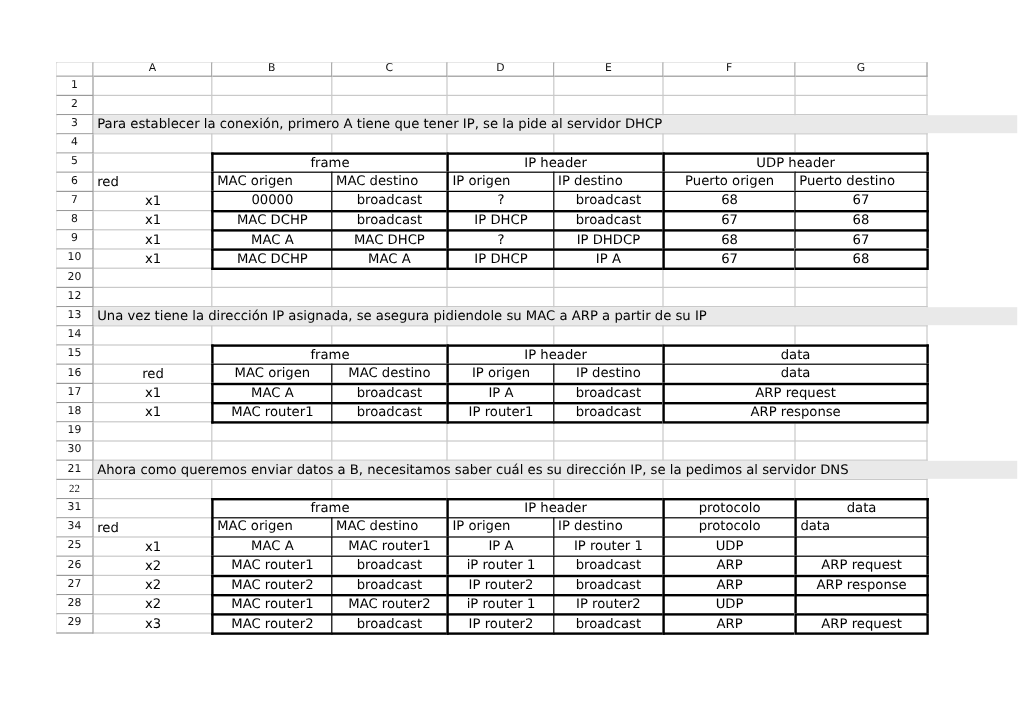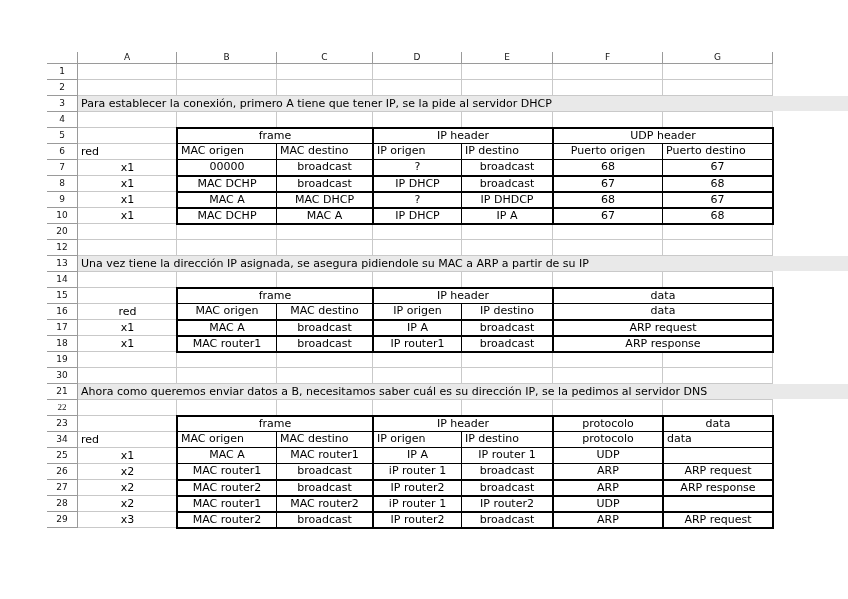--- a/index.html
+++ b/index.html
@@ -59,21 +59,21 @@
     <div class="headcell rowhead" style="left: 47px; top: 256px; width: 31px; height: 16px;">13</div>
     <div class="headcell rowhead" style="left: 47px; top: 272px; width: 31px; height: 16px;">14</div>
     <div class="headcell rowhead" style="left: 47px; top: 288px; width: 31px; height: 16px;">15</div>
     <div class="headcell rowhead" style="left: 47px; top: 304px; width: 31px; height: 16px;">16</div>
     <div class="headcell rowhead" style="left: 47px; top: 320px; width: 31px; height: 16px;">17</div>
     <div class="headcell rowhead" style="left: 47px; top: 336px; width: 31px; height: 16px;">18</div>
     <div class="headcell rowhead" style="left: 47px; top: 352px; width: 31px; height: 16px;">19</div>
     <div class="headcell rowhead" style="left: 47px; top: 368px; width: 31px; height: 16px;">30</div>
     <div class="headcell rowhead" style="left: 47px; top: 384px; width: 31px; height: 16px;">21</div>
     <div class="headcell rowhead" style="left: 47px; top: 400px; width: 31px; height: 16px; font-family: Liberation Serif, serif;">22</div>
-    <div class="headcell rowhead" style="left: 47px; top: 416px; width: 31px; height: 16px;">23</div>
+    <div class="headcell rowhead" style="left: 47px; top: 416px; width: 31px; height: 16px;">31</div>
     <div class="headcell rowhead" style="left: 47px; top: 432px; width: 31px; height: 16px;">34</div>
     <div class="headcell rowhead" style="left: 47px; top: 448px; width: 31px; height: 16px;">25</div>
     <div class="headcell rowhead" style="left: 47px; top: 464px; width: 31px; height: 16px;">26</div>
     <div class="headcell rowhead" style="left: 47px; top: 480px; width: 31px; height: 16px;">27</div>
     <div class="headcell rowhead" style="left: 47px; top: 496px; width: 31px; height: 16px;">28</div>
     <div class="headcell rowhead" style="left: 47px; top: 512px; width: 31px; height: 16px;">29</div>
     <div class="gline" style="left: 176px; top: 64px; width: 1px; height: 464px;"></div>
     <div class="gline" style="left: 276px; top: 64px; width: 1px; height: 464px;"></div>
     <div class="gline" style="left: 372px; top: 64px; width: 1px; height: 464px;"></div>
     <div class="gline" style="left: 461px; top: 64px; width: 1px; height: 464px;"></div>

